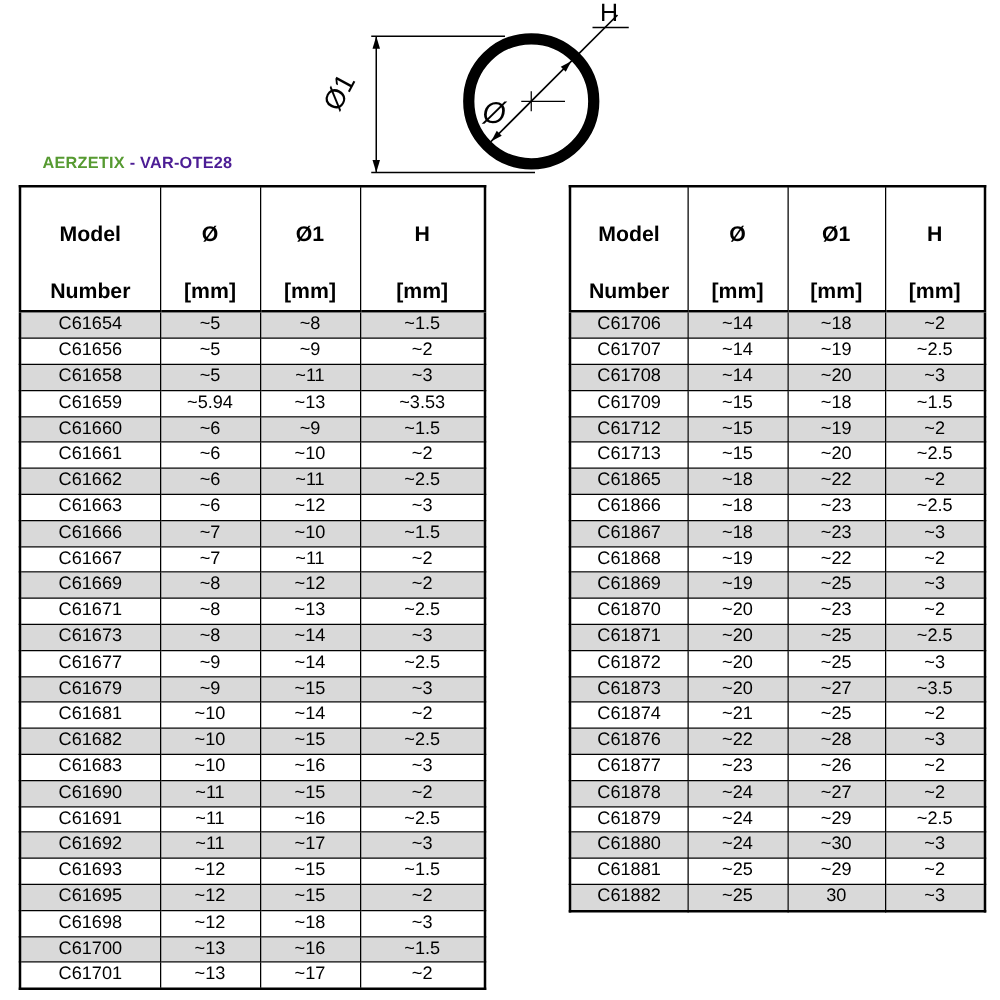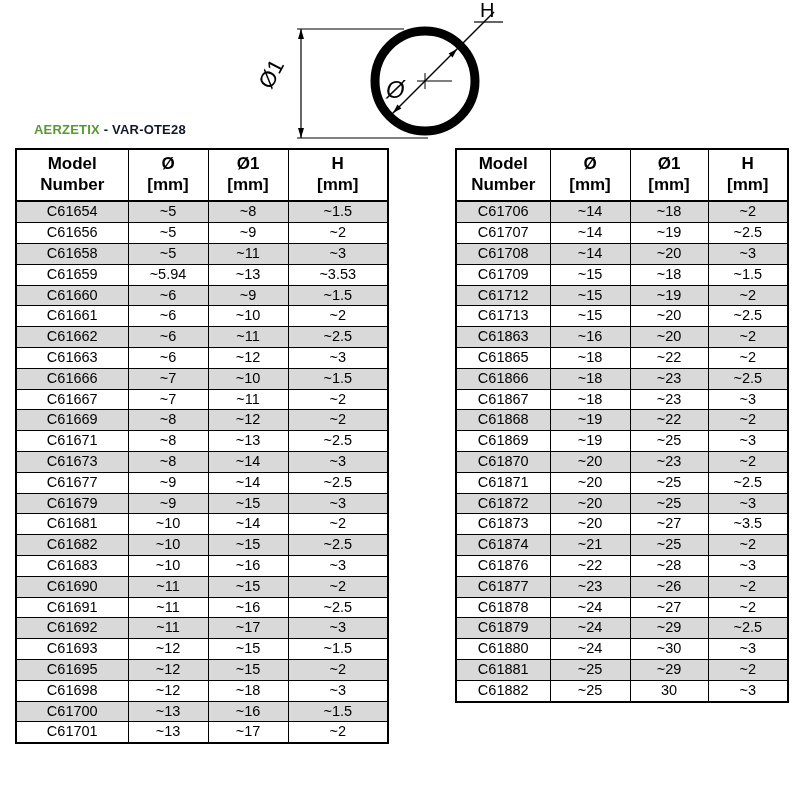--- a/index.html
+++ b/index.html
@@ -13,39 +13,39 @@
     width:800px;height:800px;background:#fff;color:#000;
     font-family:"Liberation Sans", sans-serif;
     position:relative;overflow:hidden;
   }
   .diagram{position:absolute;top:0;left:0;width:800px;height:150px;}
   .brand-line{
     position:absolute;top:122px;left:34px;
     font-size:13px;font-weight:bold;letter-spacing:.2px;
   }
   .brand-line .green{color:var(--brand-green);}
-  .brand-line .rest{color:#0f172a;}
+  .brand-line .rest{color:#4c1d95;}
   .tables{position:absolute;top:148px;left:0;width:800px;}
   table.tbl{
     border-collapse:collapse;table-layout:fixed;
     border:2px solid var(--line);
     position:absolute;top:0;
   }
   .tbl-left{left:15px;width:374px;}
   .tbl-right{left:455px;width:334px;}
   .tbl th,.tbl td{
     border:1px solid var(--line);
     text-align:center;vertical-align:middle;
     padding:0;overflow:hidden;white-space:nowrap;
   }
   .tbl thead th{
     background:#fff;font-weight:bold;font-size:17px;
     padding:4px 0 5px 0;border-bottom:2px solid var(--line);
   }
-  .tbl thead .hl{display:block;line-height:1.22;}
+  .tbl thead .hl{display:block;line-height:1.22;margin-top:24px;}
   .tbl tbody td{
     font-size:14.5px;height:19.8px;line-height:19.8px;font-weight:400;
   }
   .tbl tbody tr:nth-child(odd){background:var(--stripe);}
   .tbl tbody tr:nth-child(even){background:#fff;}
   .tbl-left col.c0{width:112px;}
   .tbl-left col.c1{width:80px;}
   .tbl-left col.c2{width:80px;}
   .tbl-left col.c3{width:100px;}
   .tbl-right col.c0{width:94px;}
@@ -334,26 +334,20 @@
           <td>~19</td>
           <td>~2</td>
         </tr>
         <tr>
           <td>C61713</td>
           <td>~15</td>
           <td>~20</td>
           <td>~2.5</td>
         </tr>
         <tr>
-          <td>C61863</td>
-          <td>~16</td>
-          <td>~20</td>
-          <td>~2</td>
-        </tr>
-        <tr>
           <td>C61865</td>
           <td>~18</td>
           <td>~22</td>
           <td>~2</td>
         </tr>
         <tr>
           <td>C61866</td>
           <td>~18</td>
           <td>~23</td>
           <td>~2.5</td>

